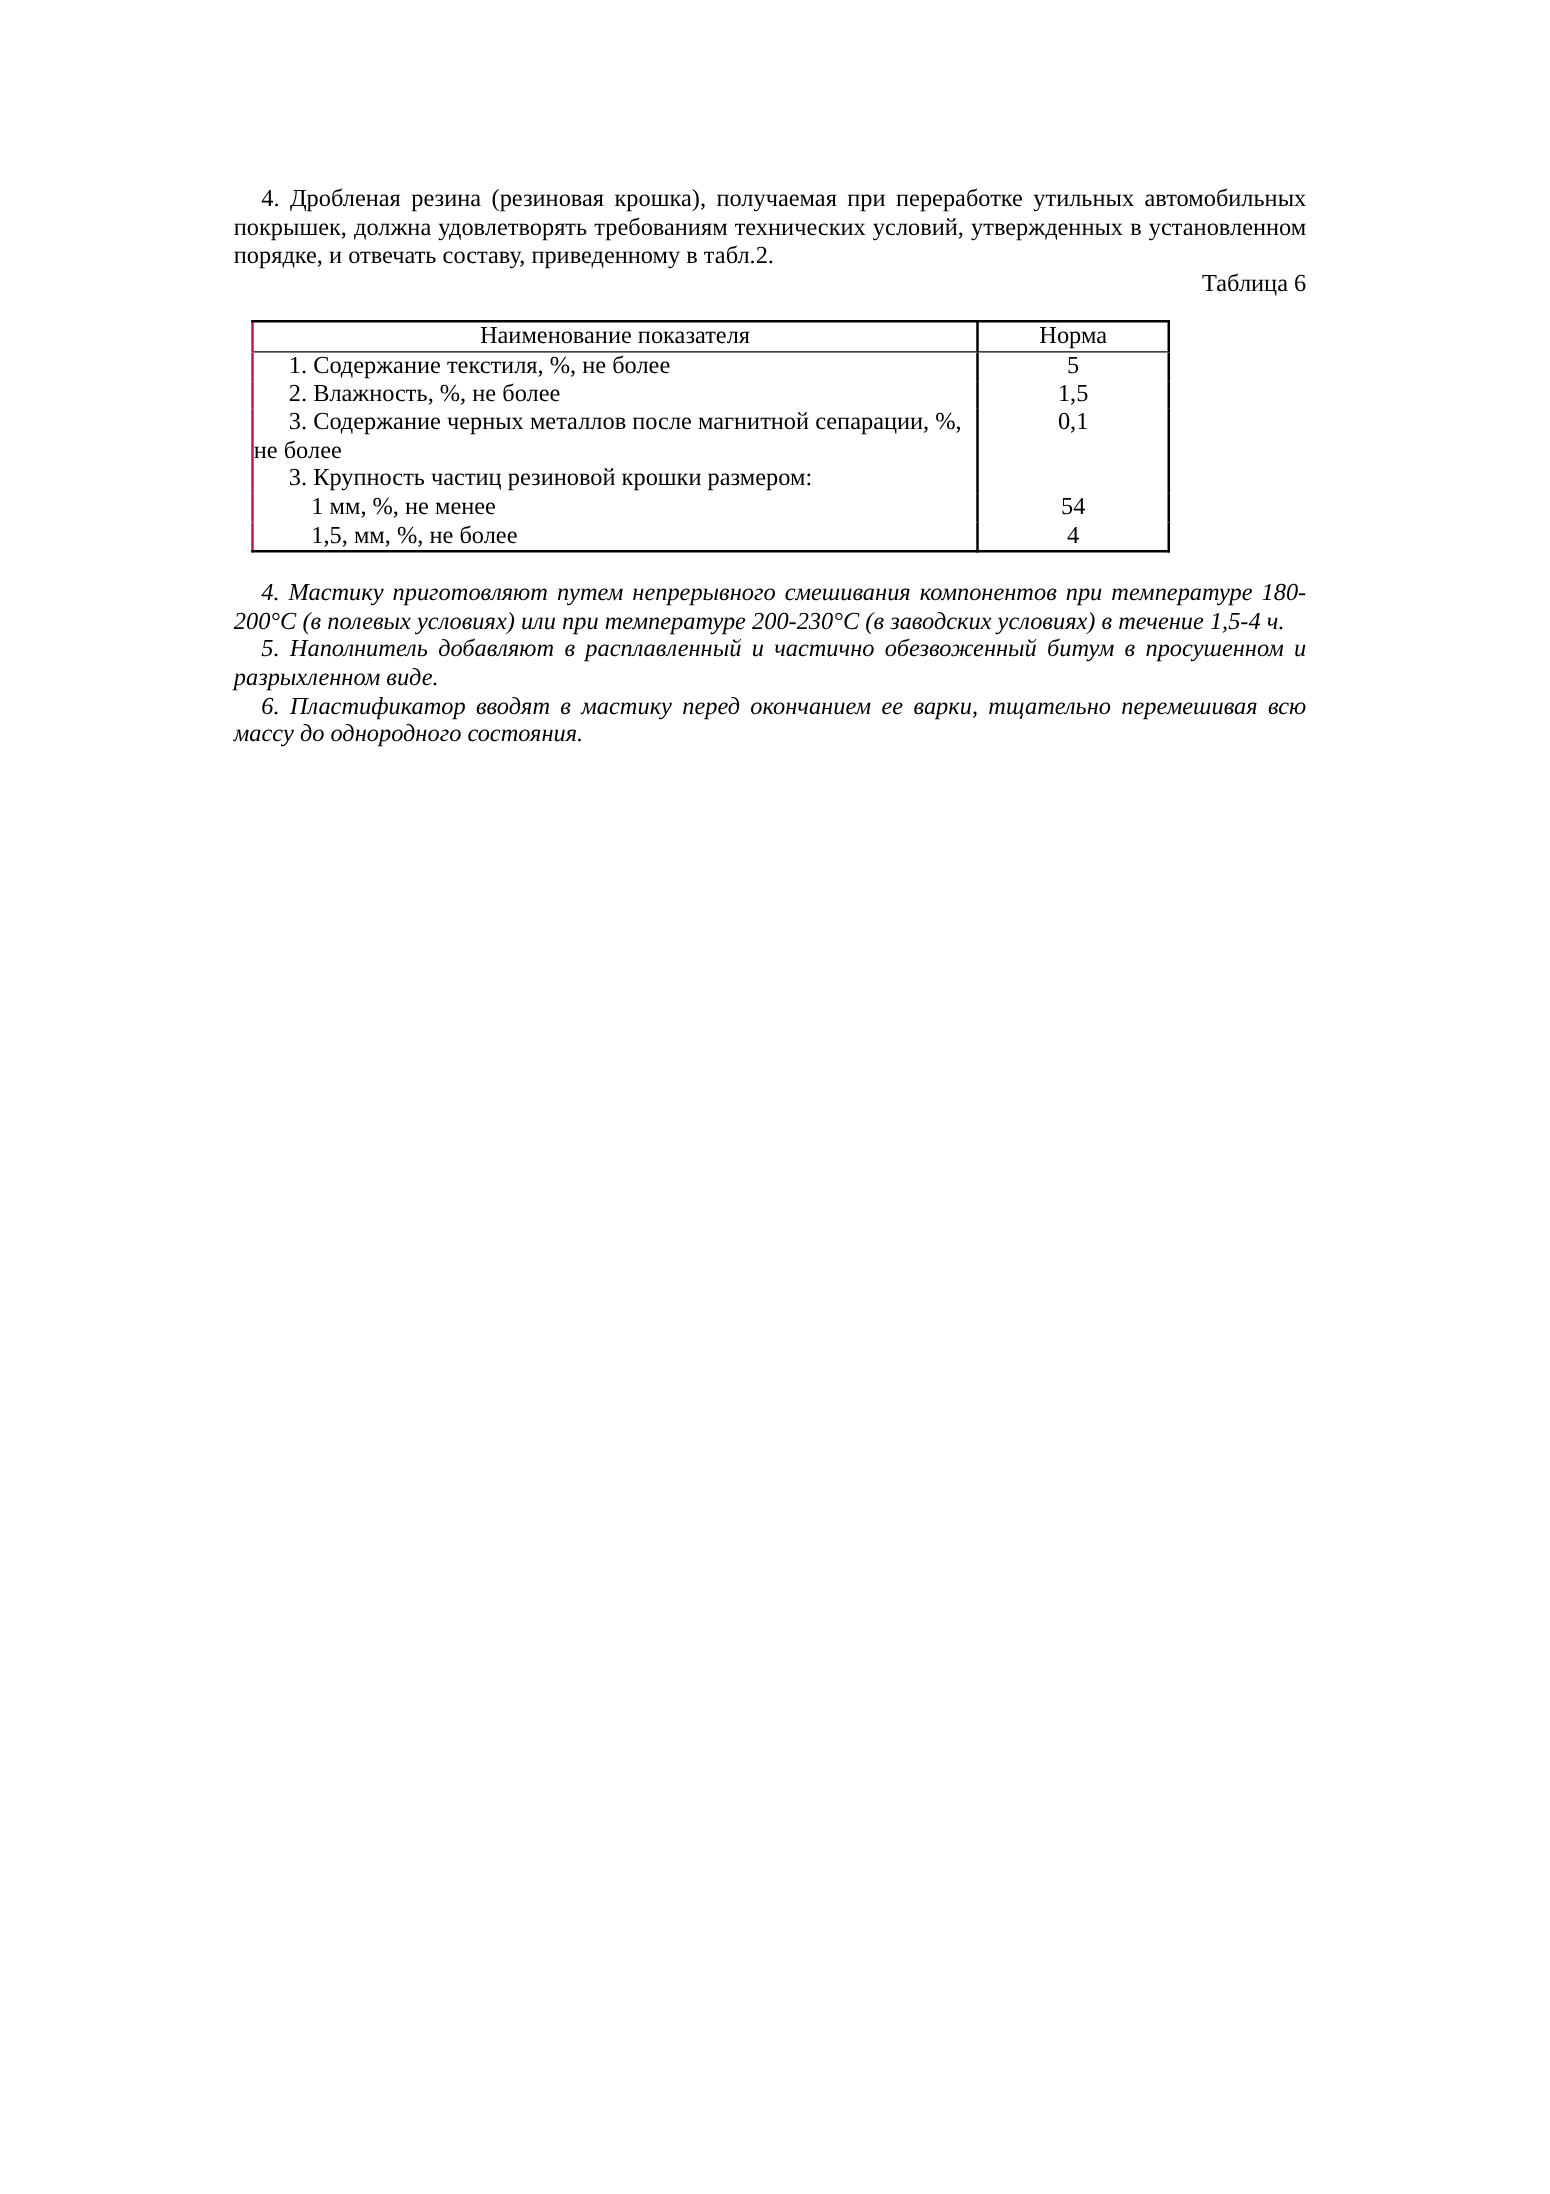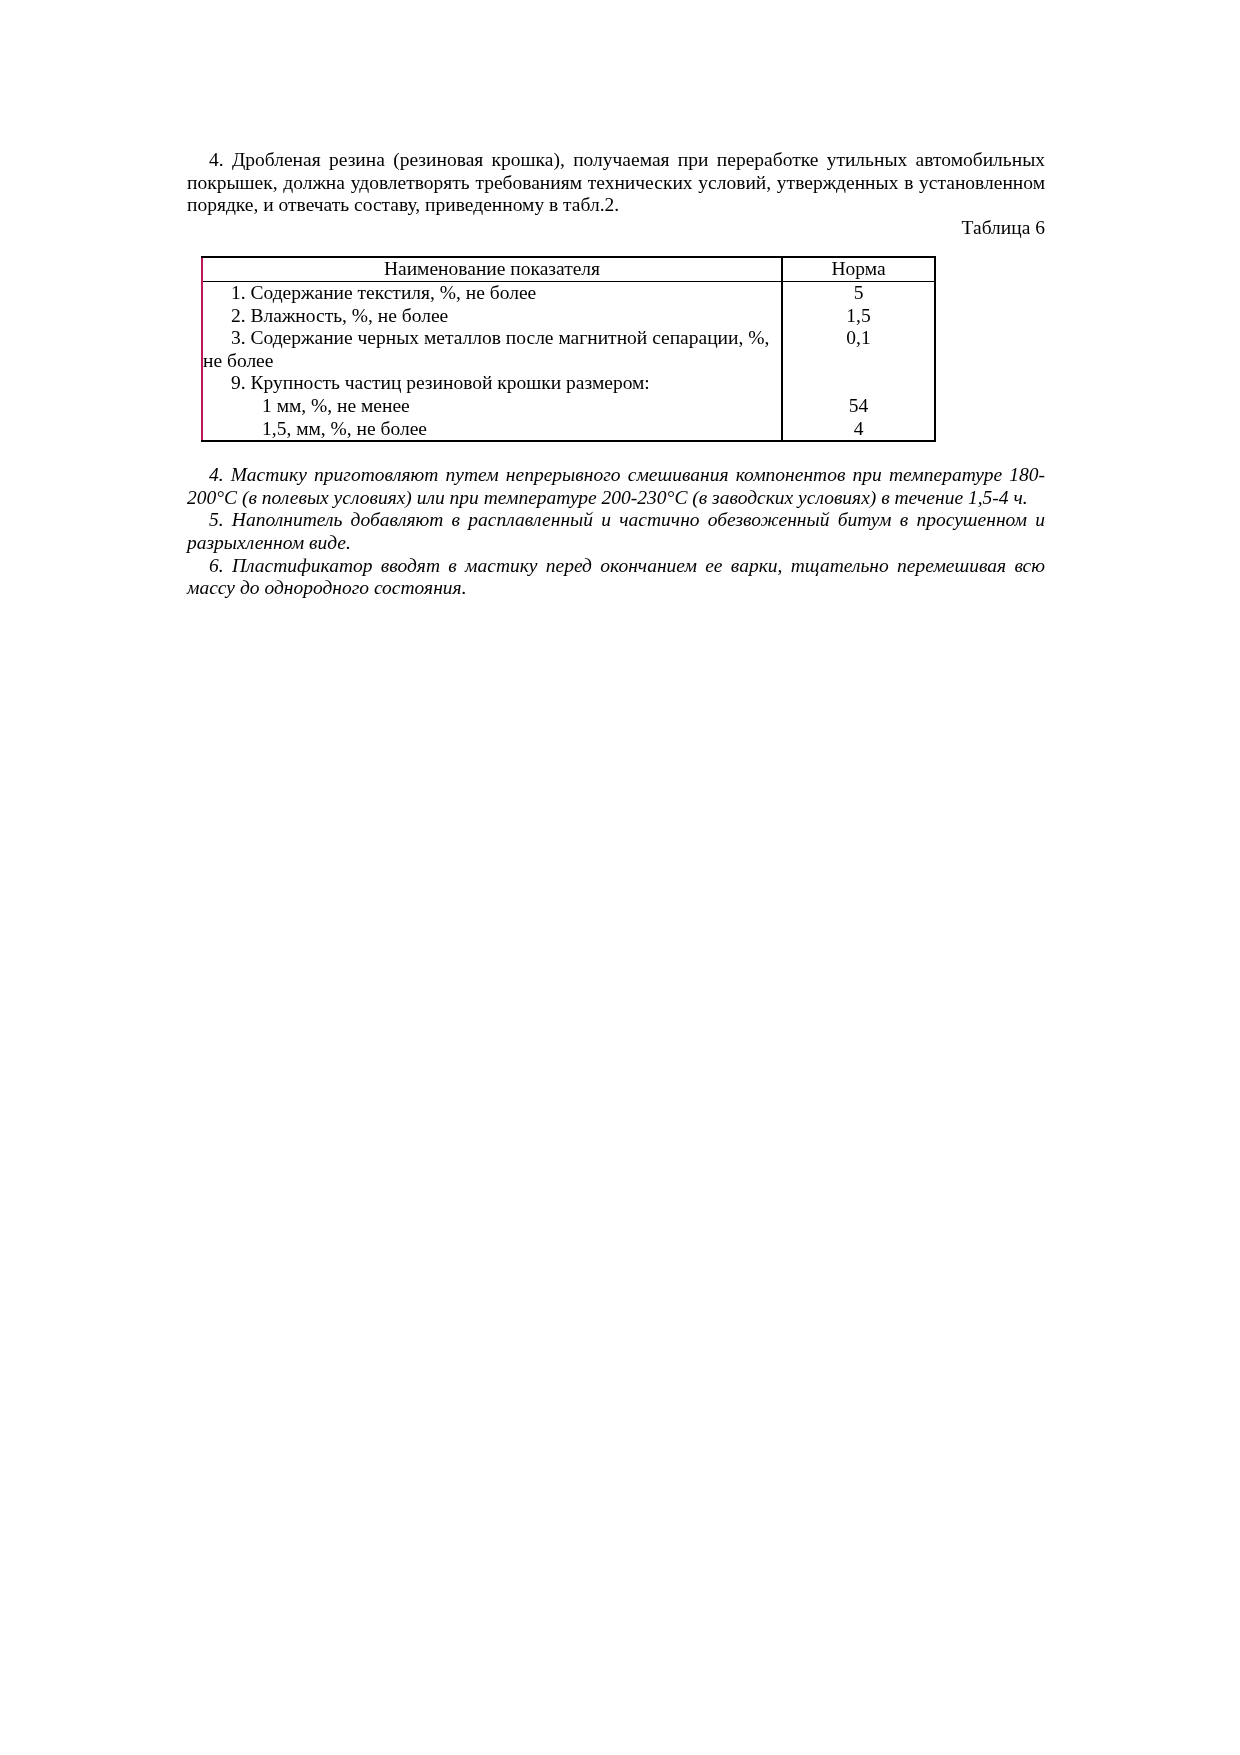--- a/index.html
+++ b/index.html
@@ -55,21 +55,21 @@
       text-align: center;
       height: 22px;
     }
     table.norms tr:last-child td {
       border-bottom: 2px solid #000;
     }
     col.c-name { width: 580px; }
     col.c-norm { width: 153px; }
     td.name { text-align: left; padding-left: 0; }
     td.name .ind1 { display: block; text-indent: 28px; }
-    td.name .ind2 { display: block; padding-left: 59px; }
+    td.name .ind2 { display: block; padding-left: 46px; }
     td.norm { text-align: center; }
     .after-table {
       margin-top: 22px;
       font-style: italic;
     }
   </style>
 </head>
 <body>
 
 <div class="page">
@@ -104,21 +104,21 @@
           <td class="norm">1,5</td>
         </tr>
         <tr>
           <td class="name">
               <span class="ind1">3. Содержание черных металлов после магнитной сепарации, %, не более</span>
             </td>
           <td class="norm">0,1</td>
         </tr>
         <tr>
           <td class="name">
-              <span class="ind1">9. Крупность частиц резиновой крошки размером:</span>
+              <span class="ind1">3. Крупность частиц резиновой крошки размером:</span>
             </td>
           <td class="norm"></td>
         </tr>
         <tr>
           <td class="name">
               <span class="ind2">1 мм, %, не менее</span>
             </td>
           <td class="norm">54</td>
         </tr>
         <tr>

